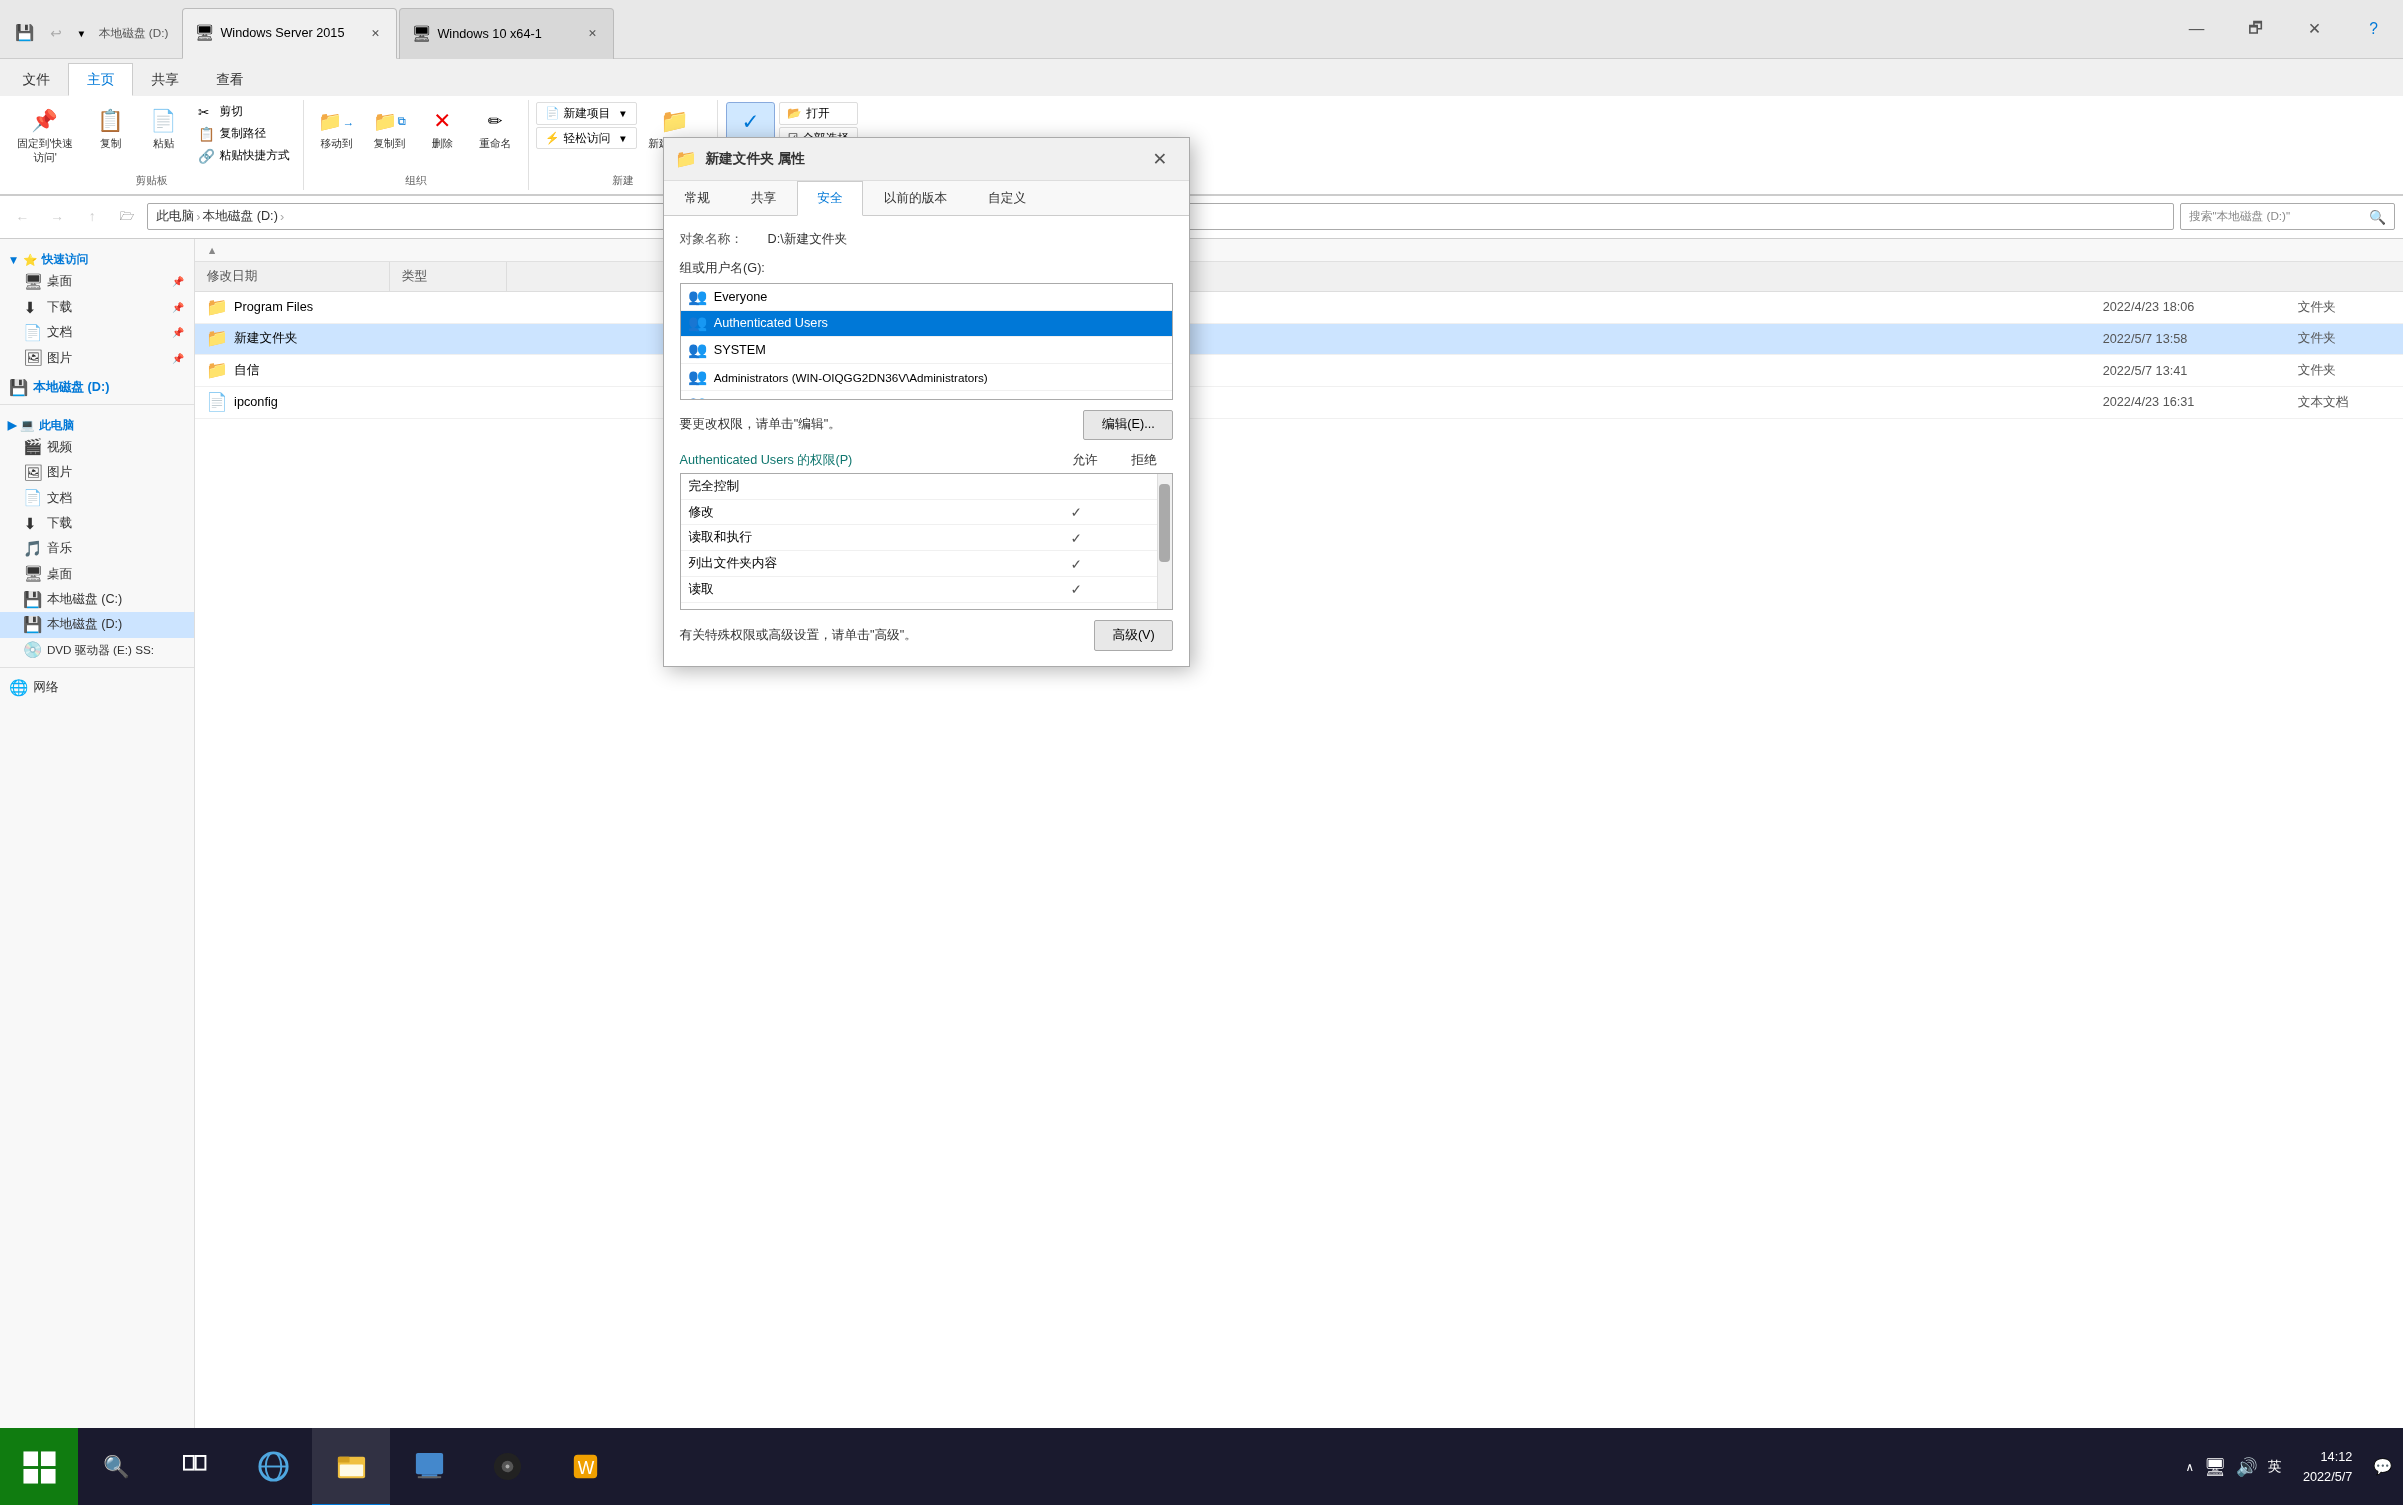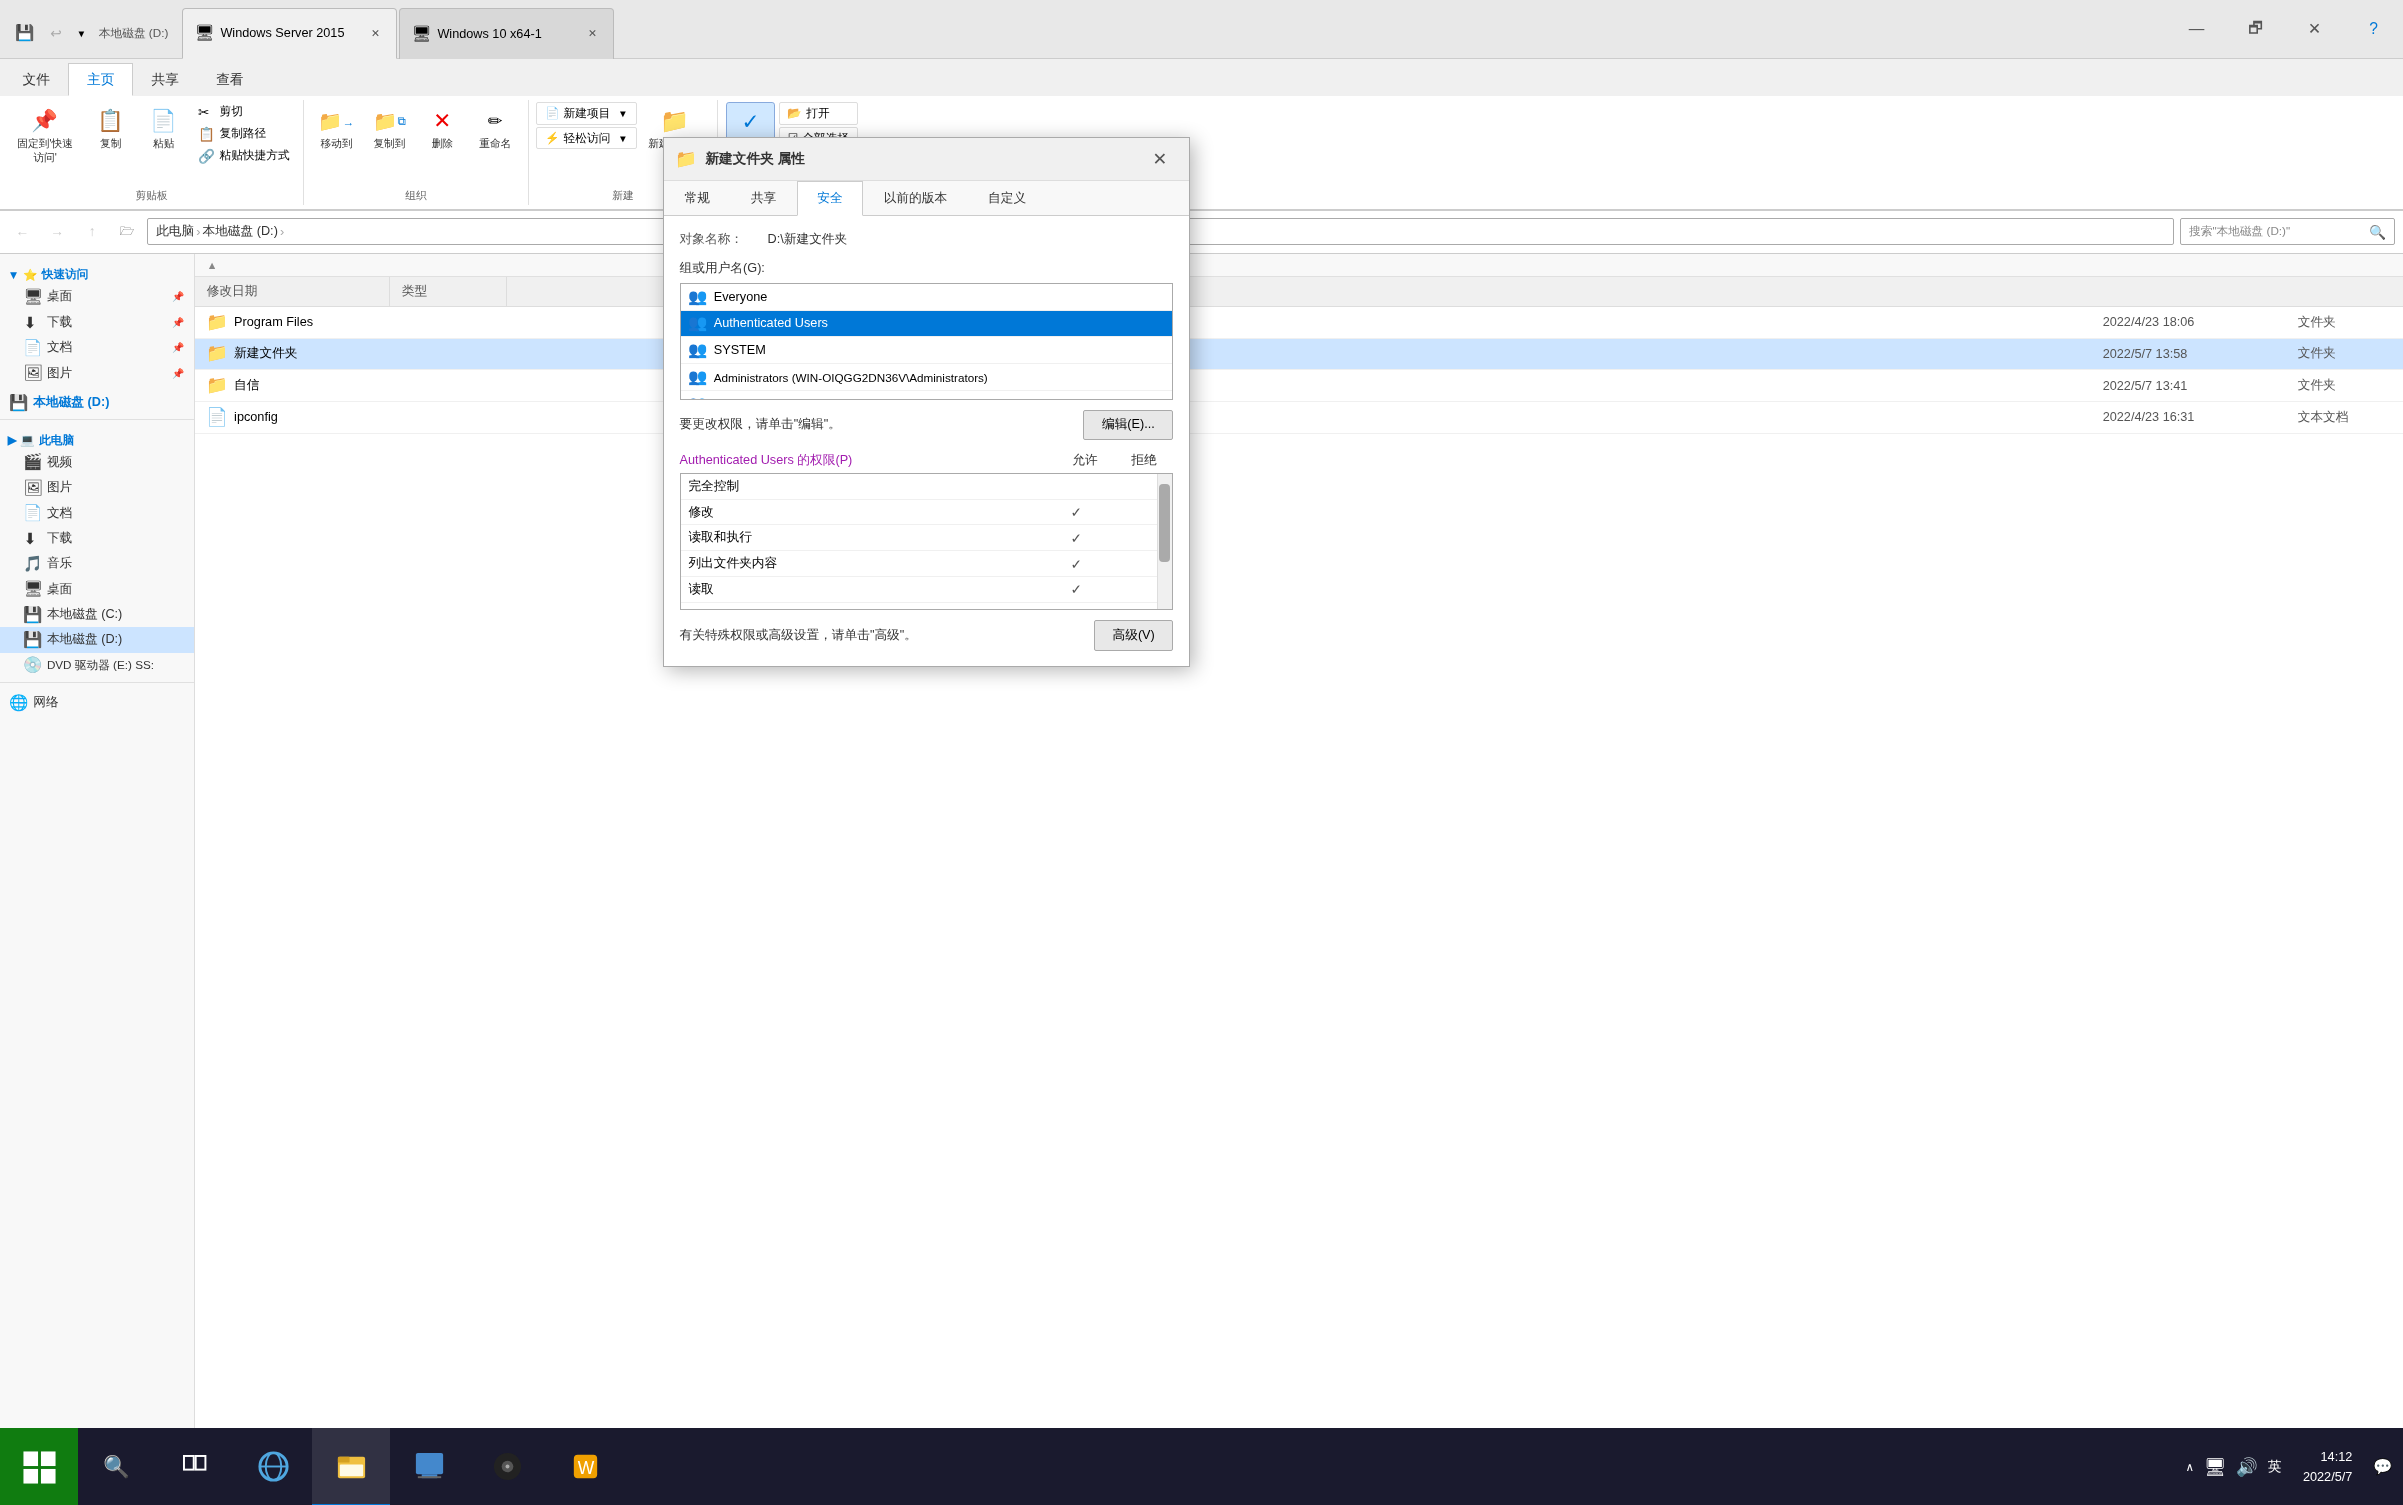--- a/index.html
+++ b/index.html
@@ -206,21 +206,21 @@
     }
     .ribbon-group-actions {
       display: flex;
       align-items: flex-start;
       gap: 3.9px;
       flex: 1;
     }
     .ribbon-group-label {
       font-size: 10.7px;
       color: #666;
-      margin-top: 20px;
+      margin-top: 5px;
       text-align: center;
     }
     .ribbon-btn {
       display: flex;
       flex-direction: column;
       align-items: center;
       padding: 3.9px 7.8px;
       cursor: pointer;
       border-radius: 2.9px;
       min-width: 49px;
@@ -536,21 +536,21 @@
       border-radius: 2px;
       font-size: 12.7px;
       cursor: pointer;
       white-space: nowrap;
     }
     .perm-header {
       display: flex;
       align-items: center;
       margin-bottom: 3.9px;
     }
-    .perm-header-name { flex: 1; font-size: 12.7px; color: #a21caf; }
+    .perm-header-name { flex: 1; font-size: 12.7px; color: #0f766e; }
     .perm-header-allow { width: 59px; text-align: center; font-size: 12.7px; color: #333; }
     .perm-header-deny { width: 59px; text-align: center; font-size: 12.7px; color: #333; }
     .perm-list {
       border: 1px solid #aaa;
       background: white;
       margin-bottom: 9.8px;
       position: relative;
       overflow: hidden;
     }
     .perm-row {

